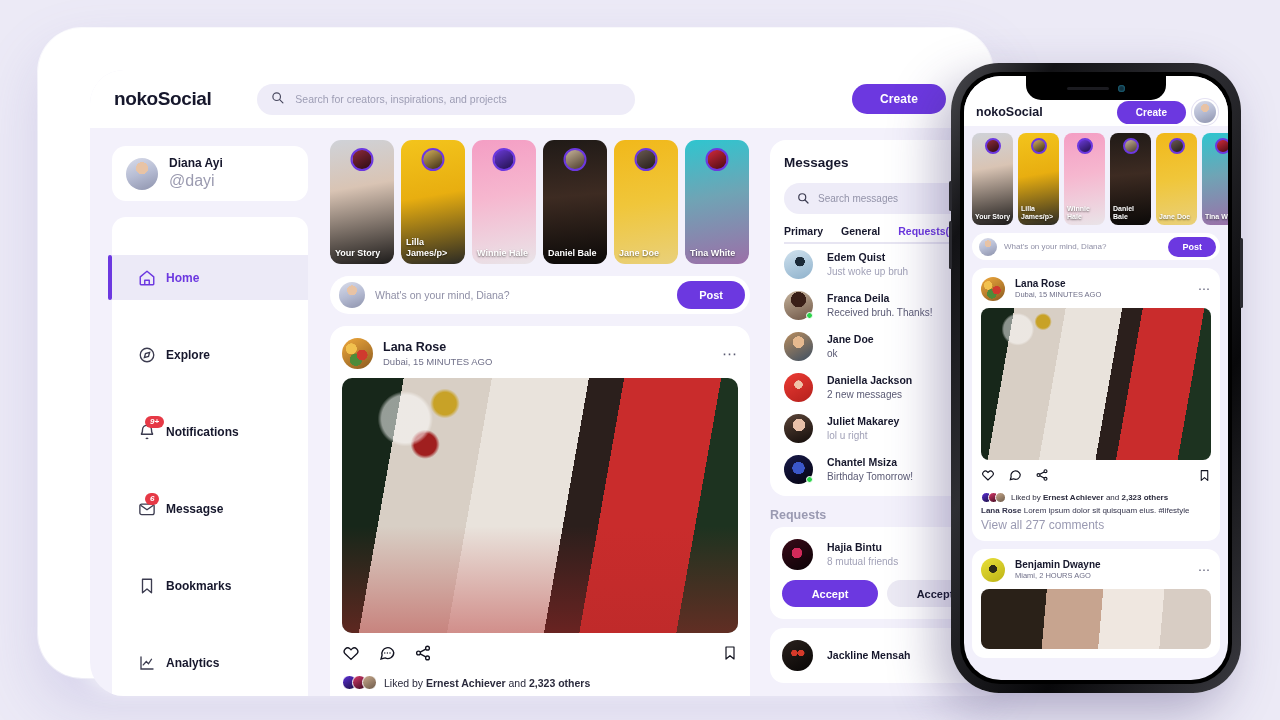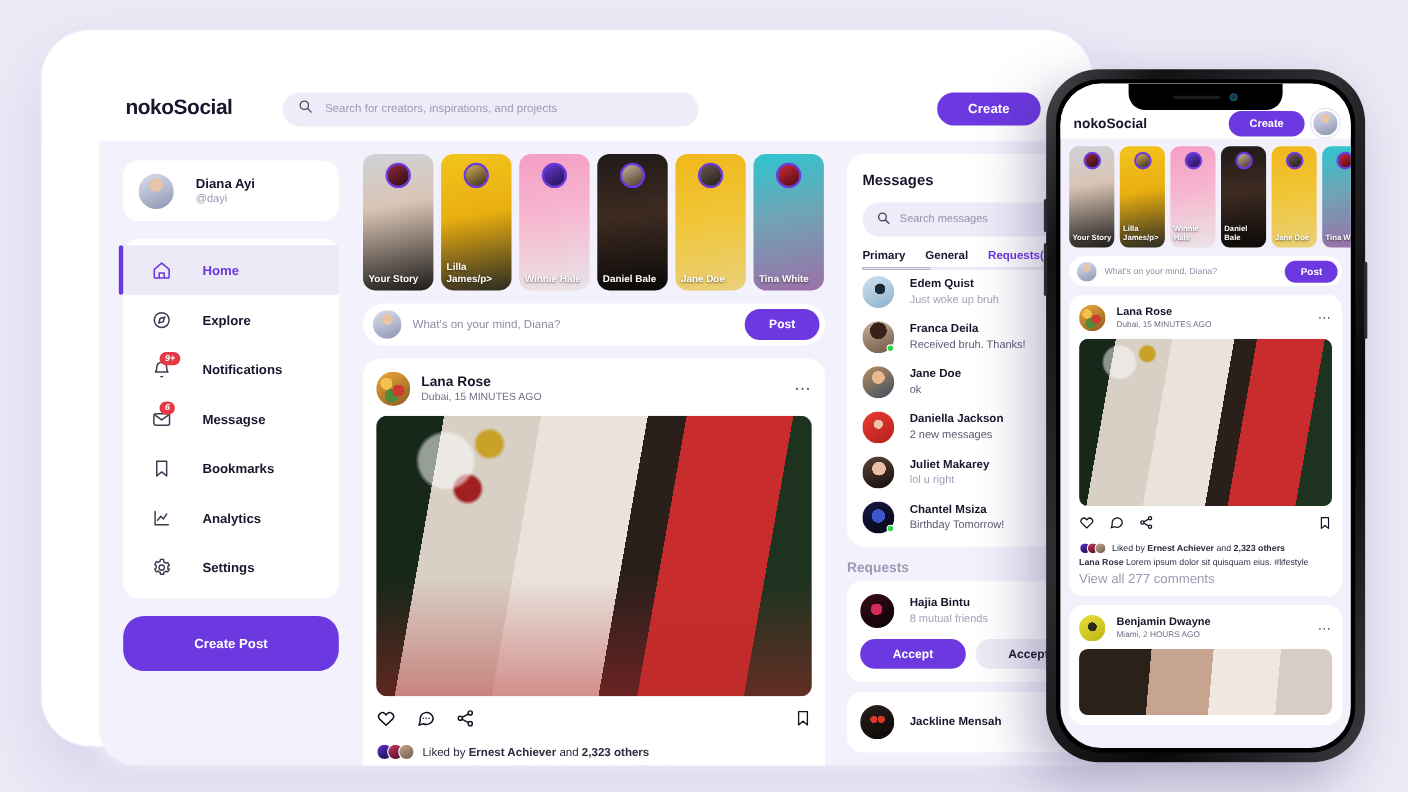--- a/index.html
+++ b/index.html
@@ -59,29 +59,29 @@
   .a-jackline{ background:radial-gradient(circle at 40% 42%, #d63a2a 0 12%, transparent 13%), radial-gradient(circle at 62% 42%, #d63a2a 0 12%, transparent 13%), linear-gradient(150deg,#2a211c,#080606); }
   .a-benjamin{ background:radial-gradient(circle at 50% 45%, #2c2a18 0 22%, transparent 23%), linear-gradient(150deg,#e9e03a,#bdb314); }
   .a-like1{ background:linear-gradient(150deg,#5b2fd6,#1c1040); }
   .a-like2{ background:linear-gradient(150deg,#d83a6a,#3a0a20); }
   .a-like3{ background:linear-gradient(150deg,#c9a98c,#6d5b4a); }
 
   
   .sidebar{ position:absolute; left:22px; top:76px; width:196px; }
   .profile-card{
     background:#fff; border-radius:14px; height:55px; display:flex; align-items:center;
-    padding:0 14px; gap:20px;
+    padding:0 14px; gap:11px;
   }
   .p-name{ font-size:12px; font-weight:bold; color:#16172c; line-height:1.35; }
-  .p-handle{ font-size:10px; color:#9b9bb0; line-height:1.3; }
+  .p-handle{ font-size:16px; color:#9b9bb0; line-height:1.3; }
 
   .menu{ margin-top:16px; background:#fff; border-radius:14px; padding:6px 0; position:relative; }
   .menu-item{
-    display:flex; align-items:center; gap:28px; height:45px; padding-left:26px;
-    font-size:12px; color:#16172c; font-weight:bold; cursor:pointer; position:relative;
+    display:flex; align-items:center; gap:10px; height:45px; padding-left:26px;
+    font-size:12px; color:#16172c; font-weight:bold; cursor:pointer; position:relative;margin-top:32px;
   }
   .menu-item.active{ color:#6c38e0; background:#eceaf7; border-radius:0; }
   .menu-item.active::before{
     content:""; position:absolute; left:-4px; top:0; width:4px; height:100%;
     background:#6c38e0; border-radius:3px;
   }
   .mi-icon{ width:18px; height:18px; position:relative; flex:none; color:#3c3c50; }
   .menu-item.active .mi-icon{ color:#6c38e0; }
   .badge{
     position:absolute; top:-7px; left:7px; background:#e63946; color:#fff;

